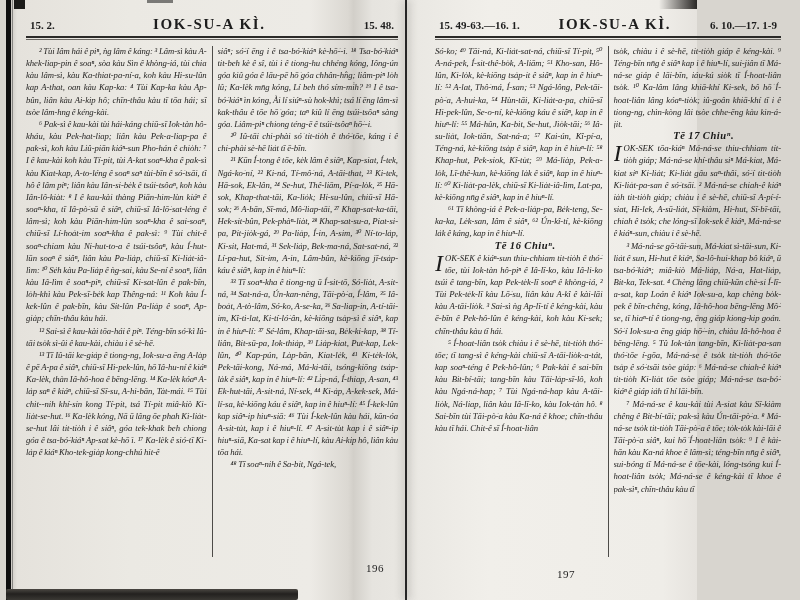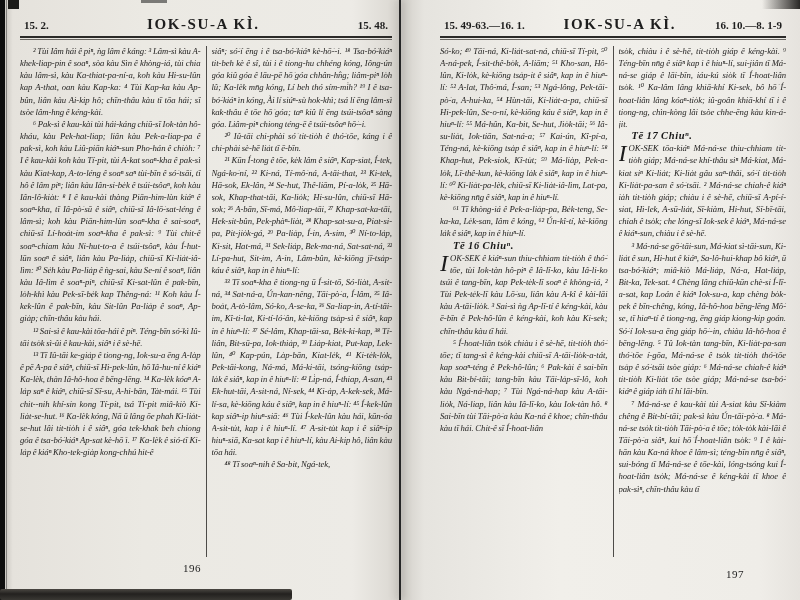--- a/index.html
+++ b/index.html
@@ -2,104 +2,105 @@
 <html><head>
 <meta charset="utf-8">
 <style>
   html,body{margin:0;padding:0;}
   body{
     width:800px;height:600px;overflow:hidden;
     font-family:"Liberation Serif","DejaVu Serif",serif;
     background:#d8d5cf;
   }
   .scan{
-    position:relative;width:800px;height:600px;
+    position:relative;width:691px;height:600px;
     background:linear-gradient(90deg,
       #b9b6b0 0%, #e5e2dc 1.6%, #ebe9e3 18%, #edebe6 44%,
       #dbd8d2 49.5%, #d2cfc9 50.3%, #e6e4df 53%,
       #f1efea 70%, #efede8 95%, #e6e3de 100%);
+    margin-left:6px;
   }
   
   .edge-left{position:absolute;left:0;top:0;width:5px;height:600px;background:#0e0e0e;}
   .edge-left2{position:absolute;left:6px;top:0;width:1px;height:600px;background:rgba(40,40,40,.45);}
   .seam{position:absolute;left:399px;top:0;width:2px;height:600px;background:#262626;
         box-shadow:3px 0 7px rgba(60,58,55,.35), -3px 0 7px rgba(60,58,55,.3);}
   .smudge-bottom{position:absolute;left:0;top:589px;width:292px;height:11px;
         background:linear-gradient(180deg,#4a4742,#23211f 45%,#3a3834);border-radius:2px;}
   .smudge-topright{position:absolute;right:0;top:0;width:38px;height:9px;
         background:linear-gradient(90deg,rgba(30,28,26,0),#2a2826);}
   .mark-topleft{position:absolute;left:8px;top:0;width:11px;height:9px;background:#1c1b19;}
   .mark-topdash{position:absolute;left:141px;top:0;width:26px;height:3px;background:rgba(30,30,30,.55);}
 
   
   .page{position:absolute;top:10px;}
   .page-left{left:20px;width:372px;height:582px;}
-  .page-right{left:440px;width:346px;height:582px;}
+  .page-right{left:429px;width:346px;height:582px;}
 
   .pghead{display:flex;justify-content:space-between;align-items:baseline;
           font-weight:bold;font-size:11px;color:#1d1d1d;padding:6px 4px 0 4px;}
   .pghead .title{letter-spacing:1.6px;font-size:15px;}
   .rule{margin-top:3px;border-top:2px solid #2b2a28;border-bottom:1px solid #6a6762;height:1px;}
 
   .cols{display:flex;margin-top:5px;height:512px;overflow:hidden;font-style:italic;}
   .col{flex:1;min-width:0;font-size:8.7px;line-height:12.15px;text-align:justify;
        color:#1e1d1c;letter-spacing:-0.05px;word-spacing:-0.4px;overflow:hidden;}
   .coldiv{width:1px;background:#4d4b48;margin:1px 5px 0 5px;}
   .col p{margin:0;text-indent:13px;}
   .col p.noindent{text-indent:0;}
-  .chapter-heading{text-align:left;font-weight:bold;font-size:10.5px;
+  .chapter-heading{text-align:center;font-weight:bold;font-size:10.5px;
        letter-spacing:.6px;margin:8px 0 7px 0;text-indent:0;color:#171717;}
   .dropcap{float:left;font-size:24px;line-height:21px;padding:1px 2px 0 0;color:#1b1b1b;}
   .pagenum{position:absolute;bottom:18px;left:0;width:100%;text-align:center;
        font-size:11px;color:#242424;letter-spacing:.5px;}
-  .page-left .pagenum{transform:translateX(-14px);}
-  .page-right .pagenum{transform:translateX(-42px);bottom:12px;text-align:right;}
+  .page-left .pagenum{transform:translateX(-14px);text-align:right;}
+  .page-right .pagenum{transform:translateX(-42px);bottom:12px;}
 </style>
 </head>
 <body>
 
 <div class="scan">
 
   <div class="page page-left">
     <div class="pghead">
       <span>15. 2.</span>
       <span class="title">IOK-SU-A KÌ.</span>
       <span>15. 48.</span>
     </div>
     <div class="rule"></div>
     <div class="cols">
       <div class="col">
         <p>² Tùi Iâm hái ê piⁿ, ǹg lâm ê káng: ³ Lâm-sì kàu A-khek-liap-pin ê soaⁿ, sòa kàu Sìn ê khòng-iá, tùi chia kàu lâm-sì, kàu Ka-thiat-pa-ní-a, koh kàu Hi-su-lûn kap A-that, oan kàu Kap-ka: ⁴ Tùi Kap-ka kàu Ap-bûn, liân kàu Ai-kip hô; chīn-thâu kàu tī tōa hái; sī tsòe lâm-hng ê kéng-kài.</p>
         <p>⁶ Pak-sì ê kau-kài tùi hái-káng chiū-sī Iok-tàn hô-kháu, kàu Pek-hat-liap; liân kàu Pek-a-liap-pa ê pak-sì, koh kàu Liû-piān kiáⁿ-sun Pho-hán ê chio̍h: ⁷ I ê kau-kài koh kàu Tí-pit, tùi A-kat soaⁿ-kha ê pak-sì kàu Kiat-kap, A-to-léng ê soaⁿ saⁿ tùi-bīn ê só͘-tsāi, tī hô ê lâm piⁿ; liân kàu Iân-si-be̍k ê tsúi-tsôaⁿ, koh kàu Iân-lô-kia̍t: ⁸ I ê kau-kài thàng Piān-him-lùn kiáⁿ ê soaⁿ-kha, tī Iâ-pò͘-sū ê siâⁿ, chiū-sī Iâ-lō͘-sat-léng ê lâm-sì; koh kàu Piān-him-lùn soaⁿ-kha ê sai-soaⁿ, chiū-sī Lí-hoa̍t-im soaⁿ-kha ê pak-sì: ⁹ Tùi chit-ê soaⁿ-chiam kàu Ni-hut-to-a ê tsúi-tsôaⁿ, kàu Í-hut-lūn soaⁿ ê siâⁿ, liân kàu Pa-lia̍p, chiū-sī Ki-lia̍t-iâ-lìm: ¹⁰ Se̍h kàu Pa-lia̍p ê ǹg-sai, kàu Se-ní ê soaⁿ, liân kàu Iâ-lìm ê soaⁿ-piⁿ, chiū-sī Ki-sat-lûn ê pak-bīn, lo̍h-khì kàu Pek-sī-be̍k kap Thêng-ná: ¹¹ Koh kàu Í-kek-lûn ê pak-bīn, kàu Sit-lûn Pa-lia̍p ê soaⁿ, Ap-gia̍p; chīn-thâu kàu hái.</p>
-        <p>¹² Sai-sì ê kau-kài tōa-hái ê piⁿ. Téng-bīn só͘-kì Iû-tāi tso̍k sì-ûi ê kau-kài, siâⁿ i ê sè-hē.</p>
+        <p>¹² Sai-sì ê kau-kài tōa-hái ê piⁿ. Téng-bīn só͘-kì Iû-tāi tso̍k sì-ûi ê kau-kài, chiàu i ê sè-hē.</p>
         <p>¹³ Tī Iû-tāi ke-gia̍p ê tiong-ng, Iok-su-a ēng A-la̍p ê pē A-pa ê siâⁿ, chiū-sī Hi-pek-lûn, hō͘ Iâ-hu-ní ê kiáⁿ Ka-lèk, thàn Iâ-hô-hoa ê bēng-lēng. ¹⁴ Ka-lèk kóaⁿ A-la̍p saⁿ ê kiáⁿ, chiū-sī Sī-su, A-hi-bān, Ta̍t-mái. ¹⁵ Tùi chit--nih khí-sin kong Tí-pit, tsá Tí-pit miâ-kiò Ki-lia̍t-se-hut. ¹⁶ Ka-lèk kóng, Nā ū lâng ōe phah Ki-lia̍t-se-hut lâi tit-tio̍h i ê siâⁿ, góa tek-khak beh chiong góa ê tsa-bó͘-kiáⁿ Ap-sat kè-hō͘ i. ¹⁷ Ka-lèk ê sió-tī Ki-la̍p ê kiáⁿ Kho-tek-gia̍p kong-chhú hit-ê</p>
       </div>
       <div class="coldiv"></div>
       <div class="col">
         <p class="noindent">siâⁿ; só͘-í ēng i ê tsa-bó͘-kiáⁿ kè-hō͘--i. ¹⁸ Tsa-bó͘-kiáⁿ tit-beh kè ê sî, tùi i ê tiong-hu chhéng kóng, Iông-ún góa kiû góa ê lāu-pē hō͘ góa chhân-hn̂g; liâm-piⁿ lo̍h lû; Ka-lèk mn̄g kóng, Lí beh thó sím-mi̍h? ¹⁹ I ê tsa-bó͘-kiáⁿ ìn kóng, Ài lí siúⁿ-sù hok-khì; tsá lí ēng lâm-sì kak-thâu ê tōe hō͘ góa; taⁿ kiû lí ēng tsúi-tsôaⁿ sàng góa. Liâm-piⁿ chiong téng-ē ê tsúi-tsôaⁿ hō͘--i.</p>
         <p>²⁰ Iû-tāi chi-phài só͘ tit-tio̍h ê thó͘-tōe, káng i ê chi-phài sè-hē lia̍t tī ē-bīn.</p>
         <p>²¹ Kūn Í-tong ê tōe, ke̍k lâm ê siâⁿ, Kap-siat, Í-tek, Ngá-ko͘-ní, ²² Ki-ná, Tí-mô͘-ná, A-tāi-that, ²³ Ki-tek, Hā-sok, Ek-lân, ²⁴ Se-hut, Thê-liām, Pí-a-lo̍k, ²⁵ Hā-sok, Khap-that-tāi, Ka-lio̍k; Hi-su-lûn, chiū-sī Hā-sok; ²⁶ A-bān, Sī-má, Mô͘-liap-tāi, ²⁷ Khap-sat-ka-tāi, Hek-sit-bûn, Pek-phàⁿ-lia̍t, ²⁸ Khap-sat-su-a, Piat-si-pa, Pit-jio̍k-gá, ²⁹ Pa-lia̍p, Í-in, A-sim, ³⁰ Ní-to-la̍p, Ki-sit, Hat-má, ³¹ Sek-lia̍p, Bek-ma-ná, Sat-sat-ná, ³² Lí-pa-hut, Sit-im, A-in, Lâm-bûn, kè-kiōng jī-tsa̍p-káu ê siâⁿ, kap in ê hiuⁿ-lí:</p>
         <p>³³ Tī soaⁿ-kha ê tiong-ng ū Í-sit-tō, Só-lia̍t, A-sit-ná, ³⁴ Sat-ná-a, Ún-kan-nĕng, Tāi-pò͘-a, Í-lâm, ³⁵ Iâ-boa̍t, A-tò-lâm, Só-ko, A-se-ka, ³⁶ Sa-liap-in, A-tí-tāi-im, Kî-ti-lat, Ki-tí-ló͘-ân, kè-kiōng tsa̍p-sì ê siâⁿ, kap in ê hiuⁿ-lí: ³⁷ Sé-lâm, Khap-tāi-sa, Be̍k-ki-kap, ³⁸ Tí-liân, Bit-sū-pa, Iok-thia̍p, ³⁹ Lia̍p-kiat, Put-kap, Lek-lûn, ⁴⁰ Kap-pún, La̍p-bān, Kiat-le̍k, ⁴¹ Ki-te̍k-lo̍k, Pek-tāi-kong, Ná-má, Má-ki-tāi, tsóng-kiōng tsa̍p-la̍k ê siâⁿ, kap in ê hiuⁿ-lí: ⁴² Li̍p-ná, Í-thiap, A-san, ⁴³ Ek-hut-tāi, A-sit-ná, Ní-sek, ⁴⁴ Ki-a̍p, A-kek-sek, Má-lí-sa, kè-kiōng káu ê siâⁿ, kap in ê hiuⁿ-lí: ⁴⁵ Í-kek-lûn kap siâⁿ-ip hiuⁿ-siā: ⁴⁶ Tùi Í-kek-lûn kàu hái, kūn-óa A-sit-tu̍t, kap i ê hiuⁿ-lí. ⁴⁷ A-sit-tu̍t kap i ê siâⁿ-ip hiuⁿ-siā, Ka-sat kap i ê hiuⁿ-lí, kàu Ai-kip hô, liân kàu tōa hái.</p>
         <p>⁴⁸ Tī soaⁿ-nih ê Sa-bit, Ngá-tek,</p>
       </div>
     </div>
     <div class="pagenum">196</div>
   </div>
 
   <div class="page page-right">
     <div class="pghead">
       <span>15. 49-63.—16. 1.</span>
       <span class="title">IOK-SU-A KÌ.</span>
-      <span>16. 10.—8. 1-9</span>
+      <span>6. 10.—17. 1-9</span>
     </div>
     <div class="rule"></div>
     <div class="cols">
       <div class="col">
         <p class="noindent">Só-ko; ⁴⁹ Tāi-ná, Ki-lia̍t-sat-ná, chiū-sī Tí-pit, ⁵⁰ A-ná-pek, Í-sit-thê-bo̍k, A-liām; ⁵¹ Kho-san, Hô-lûn, Ki-lo̍k, kè-kiōng tsa̍p-it ê siâⁿ, kap in ê hiuⁿ-lí: ⁵² A-lat, Thô͘-má, Í-san; ⁵³ Ngá-lông, Pek-tāi-pò͘-a, A-hui-ka, ⁵⁴ Hùn-tāi, Ki-lia̍t-a-pa, chiū-sī Hi-pek-lûn, Se-o-ní, kè-kiōng káu ê siâⁿ, kap in ê hiuⁿ-lí: ⁵⁵ Má-hûn, Ka-bit, Se-hut, Jio̍k-tāi; ⁵⁶ Iâ-su-lia̍t, Iok-tiān, Sat-ná-a; ⁵⁷ Kai-ún, Kî-pí-a, Téng-ná, kè-kiōng tsa̍p ê siâⁿ, kap in ê hiuⁿ-lí: ⁵⁸ Khap-hut, Pek-siok, Kî-tu̍t; ⁵⁹ Má-lia̍p, Pek-a-lo̍k, Lī-thê-kun, kè-kiōng la̍k ê siâⁿ, kap in ê hiuⁿ-lí: ⁶⁰ Ki-lia̍t-pa-lèk, chiū-sī Ki-lia̍t-iâ-lìm, Lat-pa, kè-kiōng nn̄g ê siâⁿ, kap in ê hiuⁿ-lí.</p>
-        <p>⁶¹ Tī khòng-iá ê Pek-a-lia̍p-pa, Be̍k-teng, Se-ka-ka, Le̍k-san, Iâm ê kóng, ⁶² Ún-kî-tí, kè-kiōng la̍k ê siâⁿ, kap in ê hiuⁿ-lí.</p>
+        <p>⁶¹ Tī khòng-iá ê Pek-a-lia̍p-pa, Be̍k-teng, Se-ka-ka, Le̍k-san, Iâm ê siâⁿ, ⁶² Ún-kî-tí, kè-kiōng la̍k ê káng, kap in ê hiuⁿ-lí.</p>
         <p class="chapter-heading">Tē 16 Chiuⁿ.</p>
         <p class="noindent">
           <span class="dropcap">I</span><span>OK-SEK ê kiáⁿ-sun thiu-chhiam tit-tio̍h ê thó͘-tōe, tùi Iok-tàn hô-piⁿ ê Iâ-lī-ko, kàu Iâ-li-ko tsúi ê tang-bīn, kap Pek-te̍k-lī soaⁿ ê khòng-iá, ² Tùi Pek-te̍k-lī kàu Lō͘-su, liân kàu A-kî ê kài-lāi kàu A-tāi-lio̍k. ³ Sai-sì ǹg Ap-lī-tí ê kéng-kài, kàu ē-bīn ê Pek-hô-lûn ê kéng-kài, koh kàu Ki-sek; chīn-thâu kàu tī hái.</span>
         </p>
         <p>⁵ Í-hoat-liân tso̍k chiàu i ê sè-hē, tit-tio̍h thó͘-tōe; tī tang-sì ê kéng-kài chiū-sī A-tāi-lio̍k-a-tát, kap soaⁿ-téng ê Pek-hô-lûn; ⁶ Pak-kài ê sai-bīn kàu Bit-bí-tāi; tang-bīn kàu Tāi-la̍p-sī-lô, koh kàu Ngá-ná-hap; ⁷ Tùi Ngá-ná-hap kàu A-tāi-lio̍k, Ná-liap, liân kàu Iâ-lī-ko, kàu Iok-tàn hô. ⁸ Sai-bīn tùi Tāi-pò͘-a kàu Ka-ná ê khoe; chīn-thâu kàu tī hái. Chit-ê sī Í-hoat-liân</p>
       </div>
       <div class="coldiv"></div>
       <div class="col">
         <p class="noindent">tso̍k, chiàu i ê sè-hē, tit-tio̍h giáp ê kéng-kài. ⁹ Téng-bīn nn̄g ê siâⁿ kap i ê hiuⁿ-lí, sui-jiân tī Má-ná-se giáp ê lāi-bīn, iáu-kú sio̍k tī Í-hoat-liân tso̍k. ¹⁰ Ka-lâm lâng khiā-khí Ki-sek, bô hō͘ Í-hoat-liân lâng kóaⁿ-tio̍k; iû-goân khiā-khí tī i ê tiong-ng, chìn-kòng lâi tsòe chhe-ēng kàu kin-á-jit.</p>
         <p class="chapter-heading">Tē 17 Chiuⁿ.</p>

